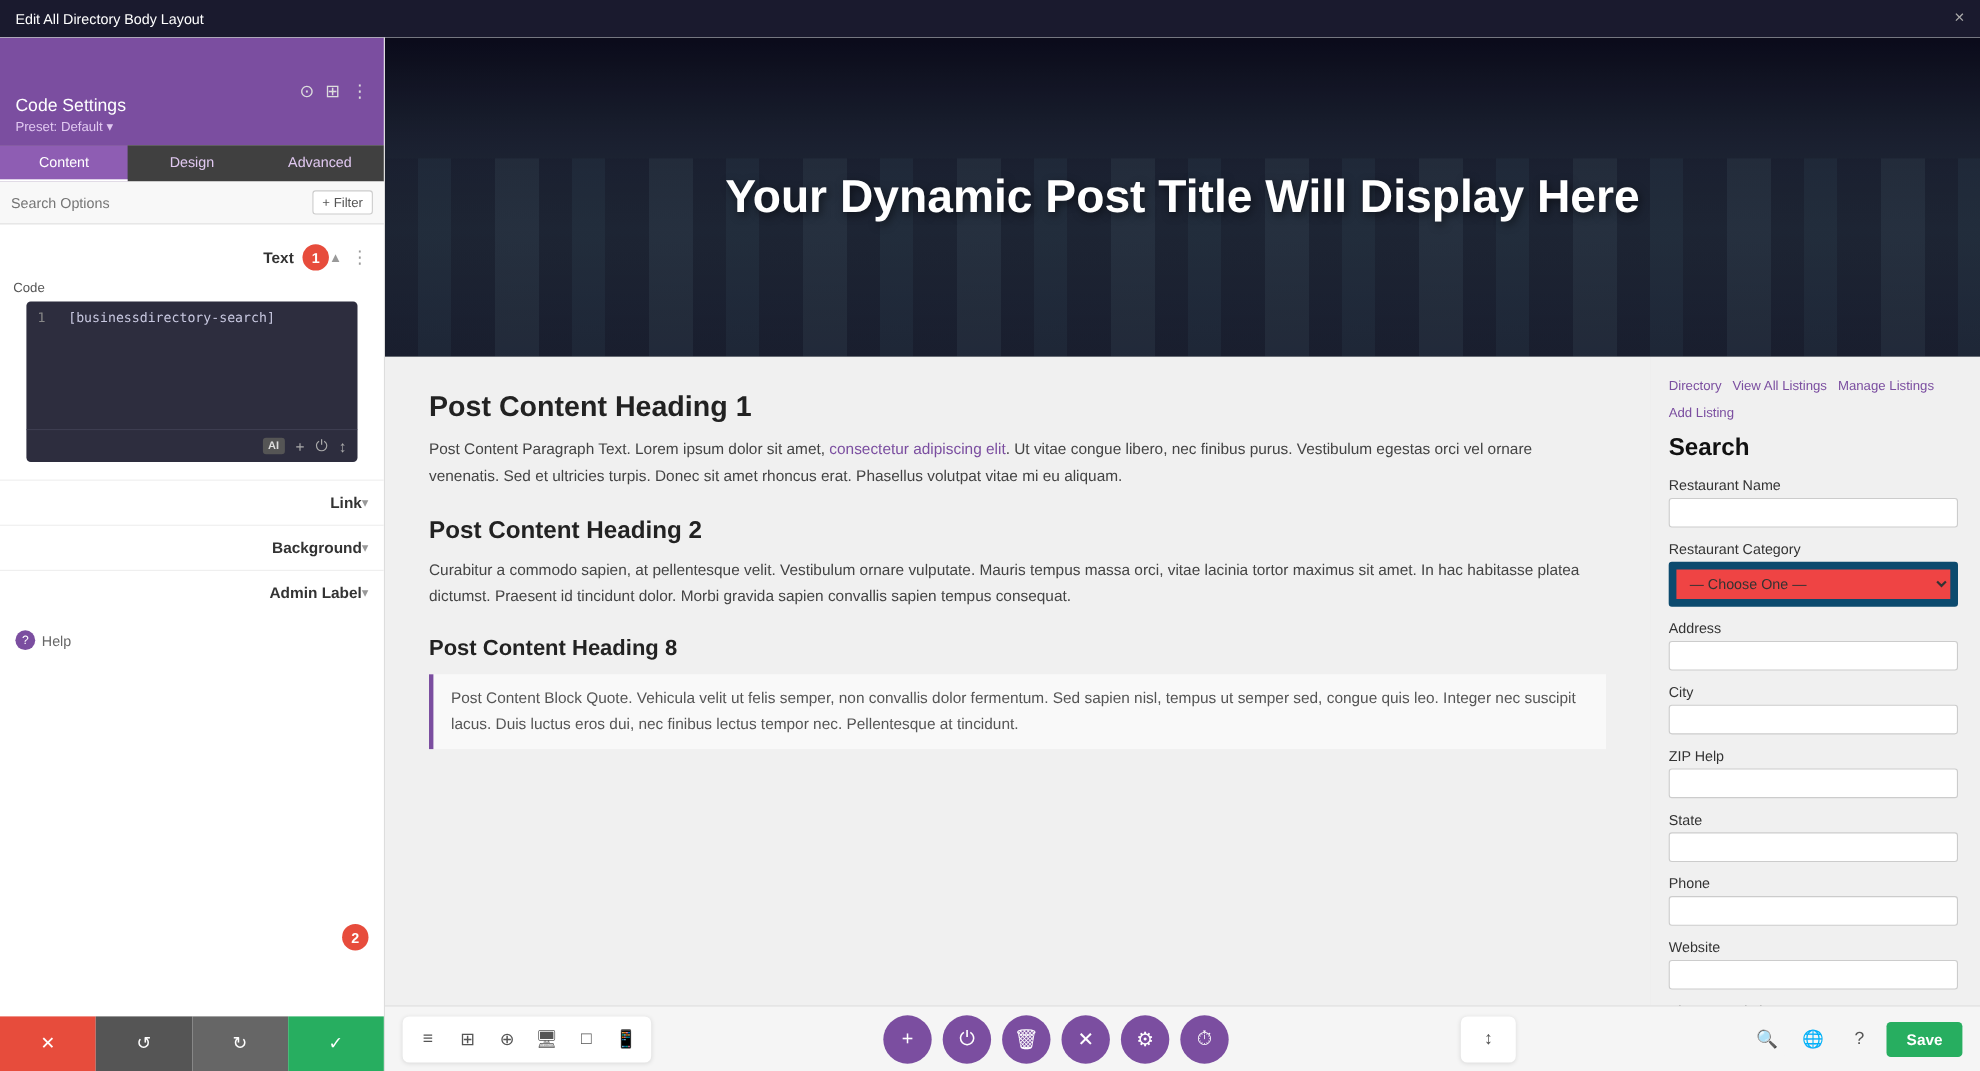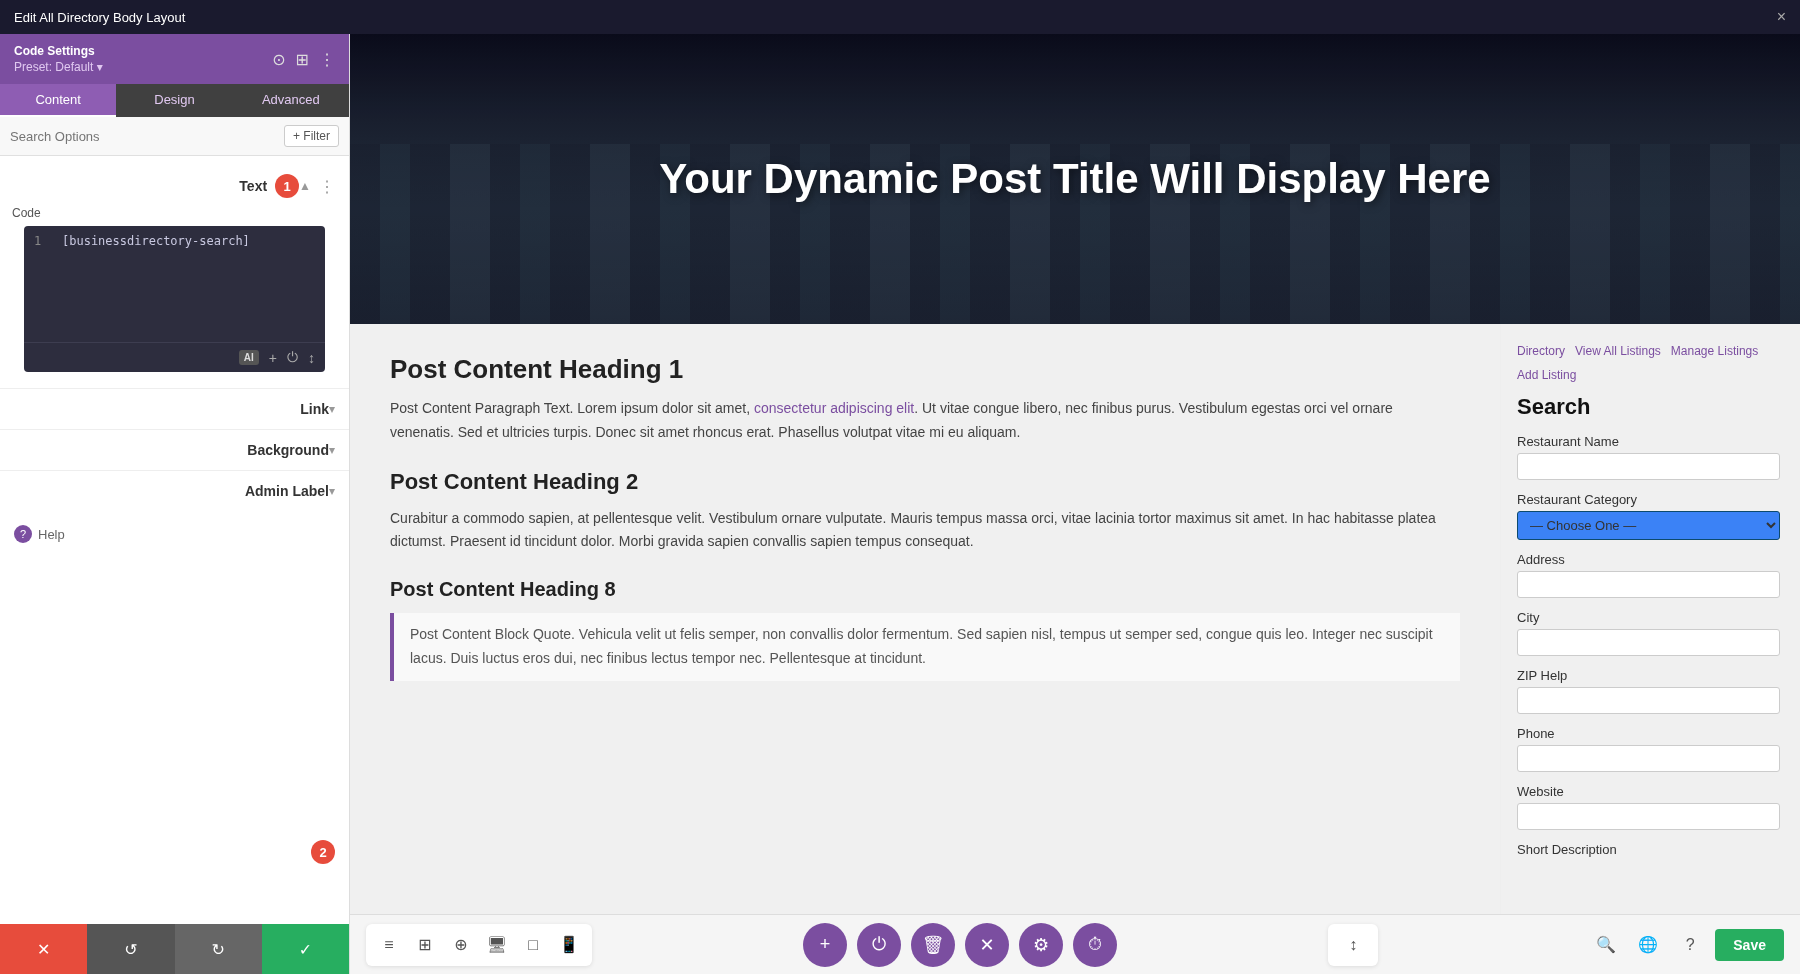--- a/index.html
+++ b/index.html
@@ -42,21 +42,21 @@
     }
 
     .sidebar-header {
       background: #7b4ea0;
       padding: 10px 14px;
       color: #fff;
       display: flex;
       align-items: center;
       justify-content: space-between;
     }
-    .sidebar-header-title { font-size: 12px; font-weight: 700; }
+    .sidebar-header-title { font-size: 16px; font-weight: 400; margin-top: 44px; }
     .sidebar-header-subtitle { font-size: 12px; color: #e0c8f0; margin-top: 2px; display: flex; align-items: center; gap: 4px; }
     .sidebar-header-icons { display: flex; gap: 10px; align-items: center; }
     .sidebar-header-icon { color: #ddd; font-size: 16px; cursor: pointer; }
 
     .sidebar-tabs {
       display: flex;
       background: #404040;
       justify-content: space-between;
     }
     .sidebar-tab {
@@ -312,26 +312,26 @@
       width: 100%;
       border: 1px solid #ccc;
       border-radius: 3px;
       padding: 5px 8px;
       font-size: 13px;
       color: #333;
       outline: none;
     }
     .form-select {
       width: 100%;
-      border: 1px solid #0c4a6e;
+      border: 7px solid #0c4a6e;
       border-radius: 3px;
       padding: 5px 8px;
       font-size: 13px;
       color: #333;
-      background: #3b82f6;
+      background: #ef4444;
       outline: none;
       appearance: auto;
     }
     .ft-icon-btn {
       width: 34px;
       height: 34px;
       display: flex;
       align-items: center;
       justify-content: center;
       border-radius: 4px;
@@ -597,20 +597,24 @@
         </div>
         <div class="form-group">
           <label class="form-label">City</label>
           <input type="text" class="form-input" style="">
         </div>
         <div class="form-group">
           <label class="form-label">ZIP Help</label>
           <input type="text" class="form-input" style="">
         </div>
         <div class="form-group">
+          <label class="form-label">State</label>
+          <input type="text" class="form-input" style="">
+        </div>
+        <div class="form-group">
           <label class="form-label">Phone</label>
           <input type="text" class="form-input" style="">
         </div>
         <div class="form-group">
           <label class="form-label">Website</label>
           <input type="text" class="form-input" style="">
         </div>
         <div class="form-group">
           <label class="form-label">Short Description</label>
 

